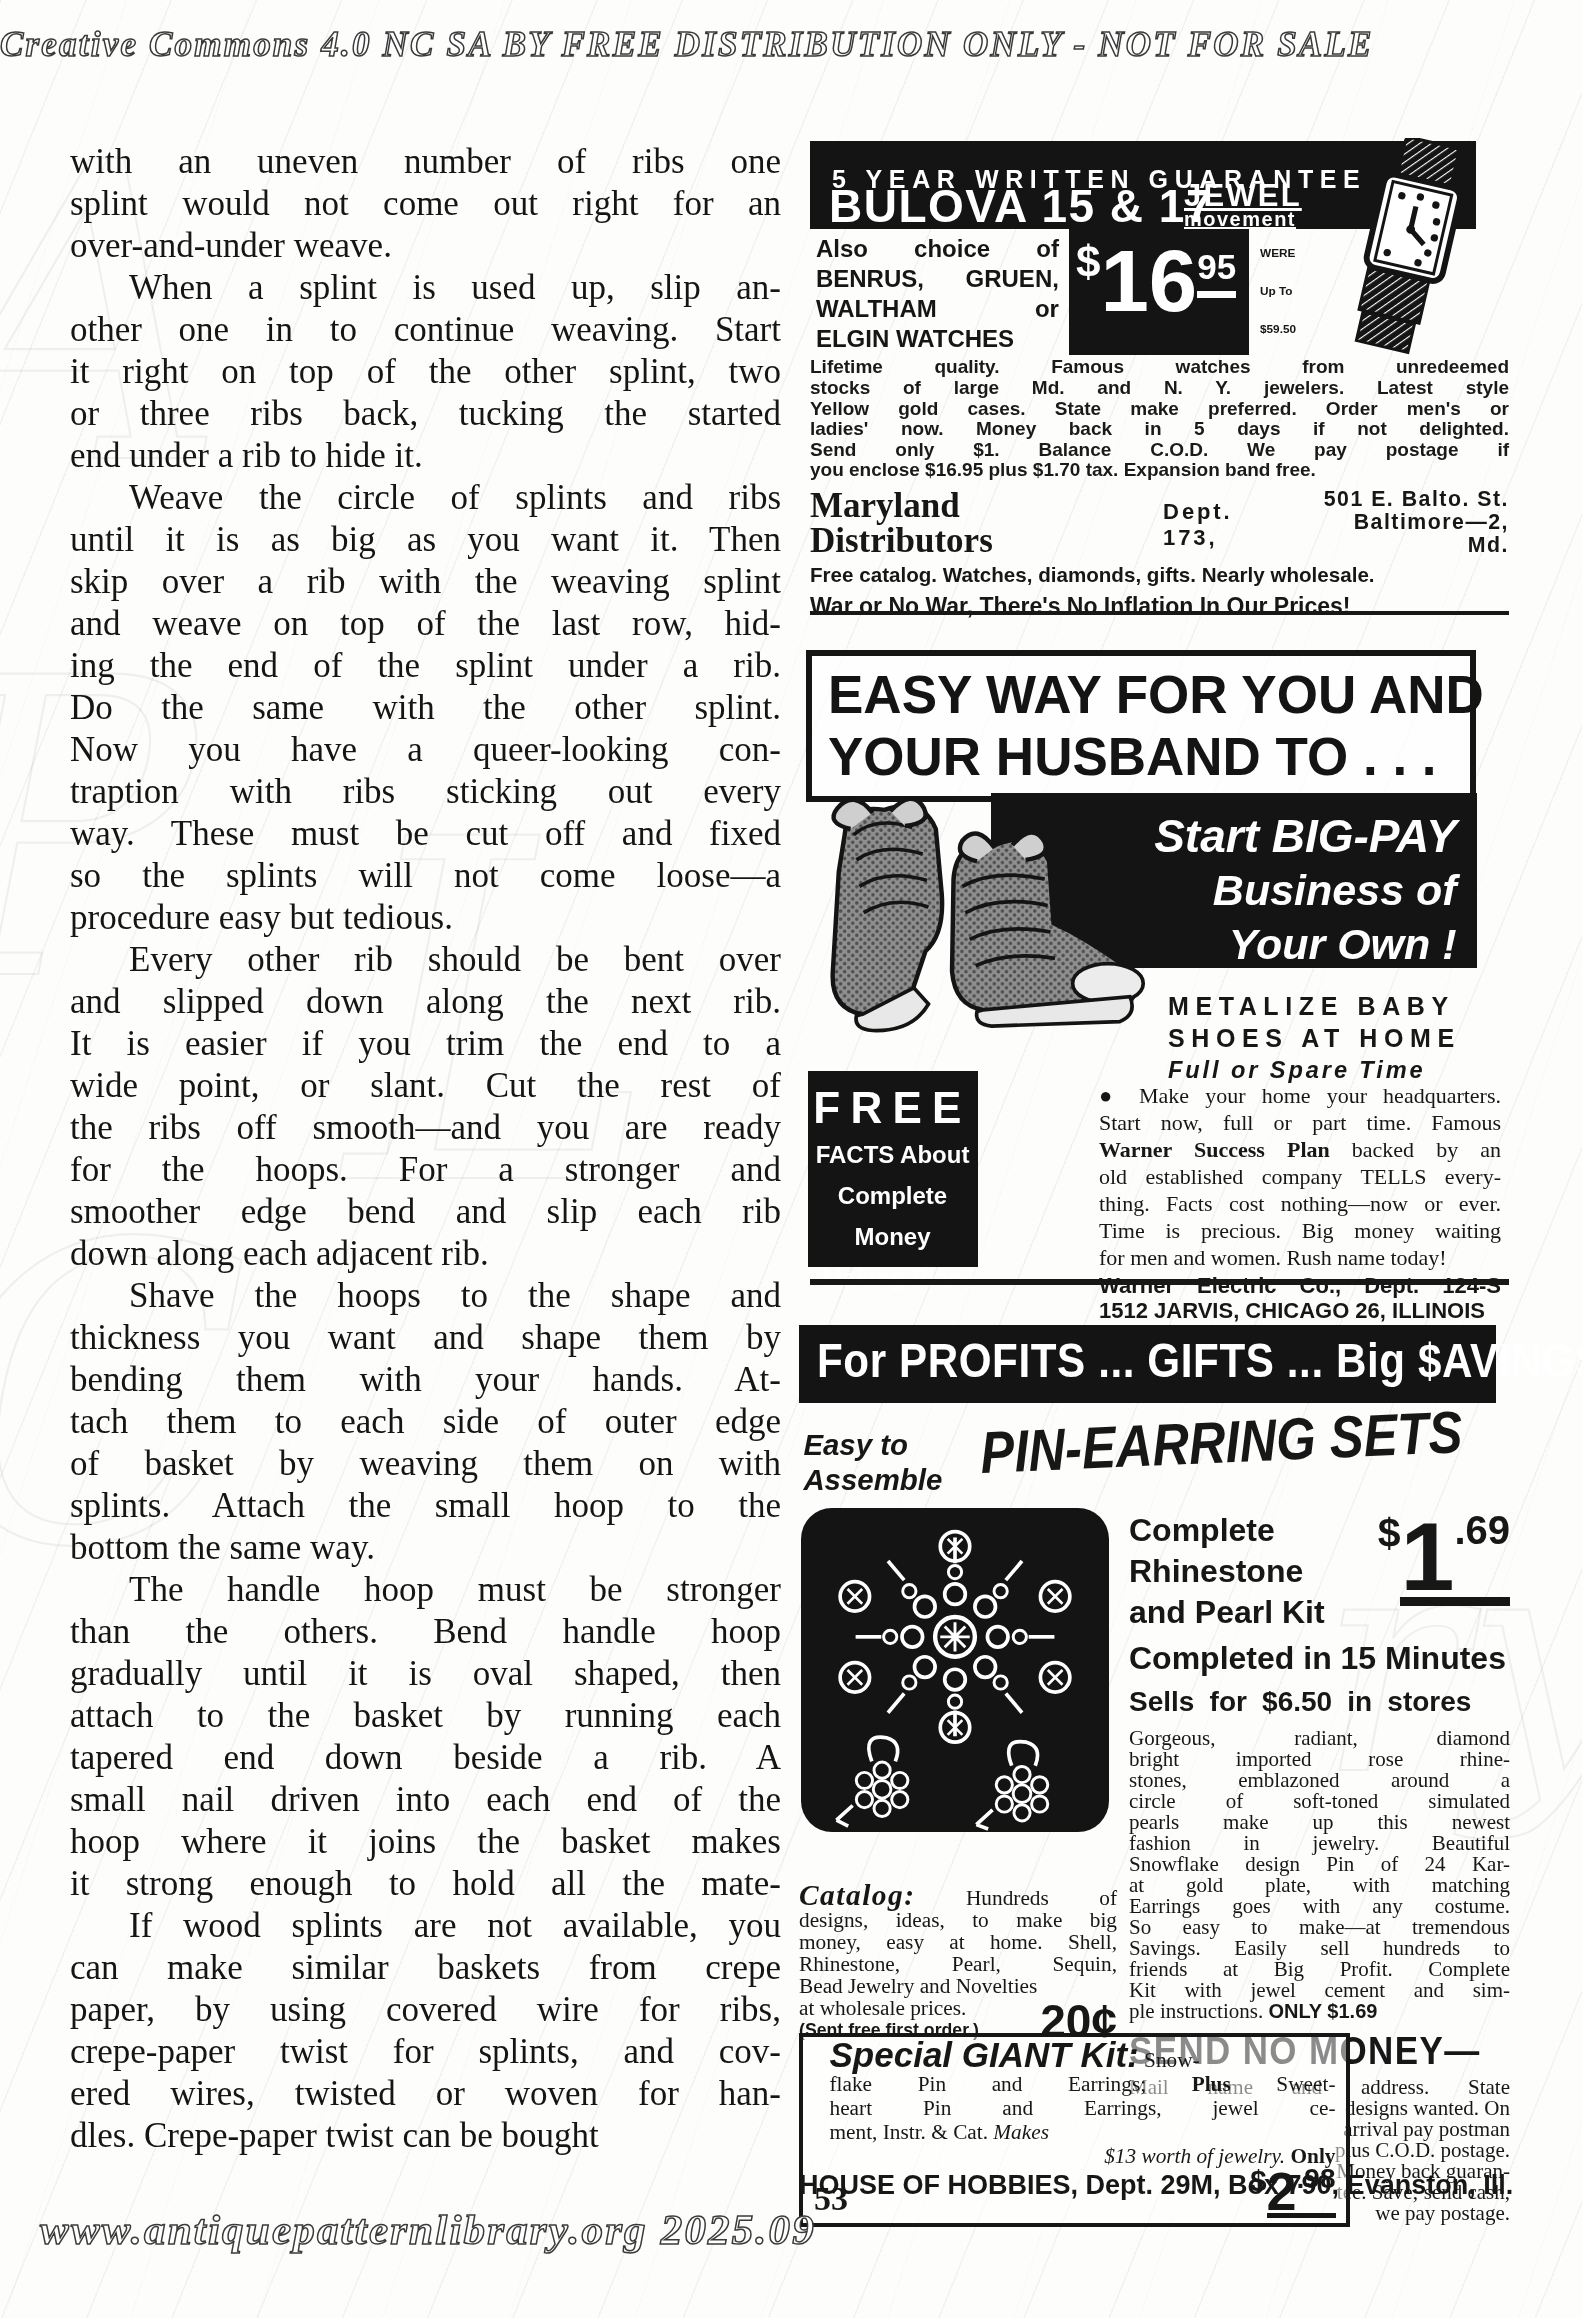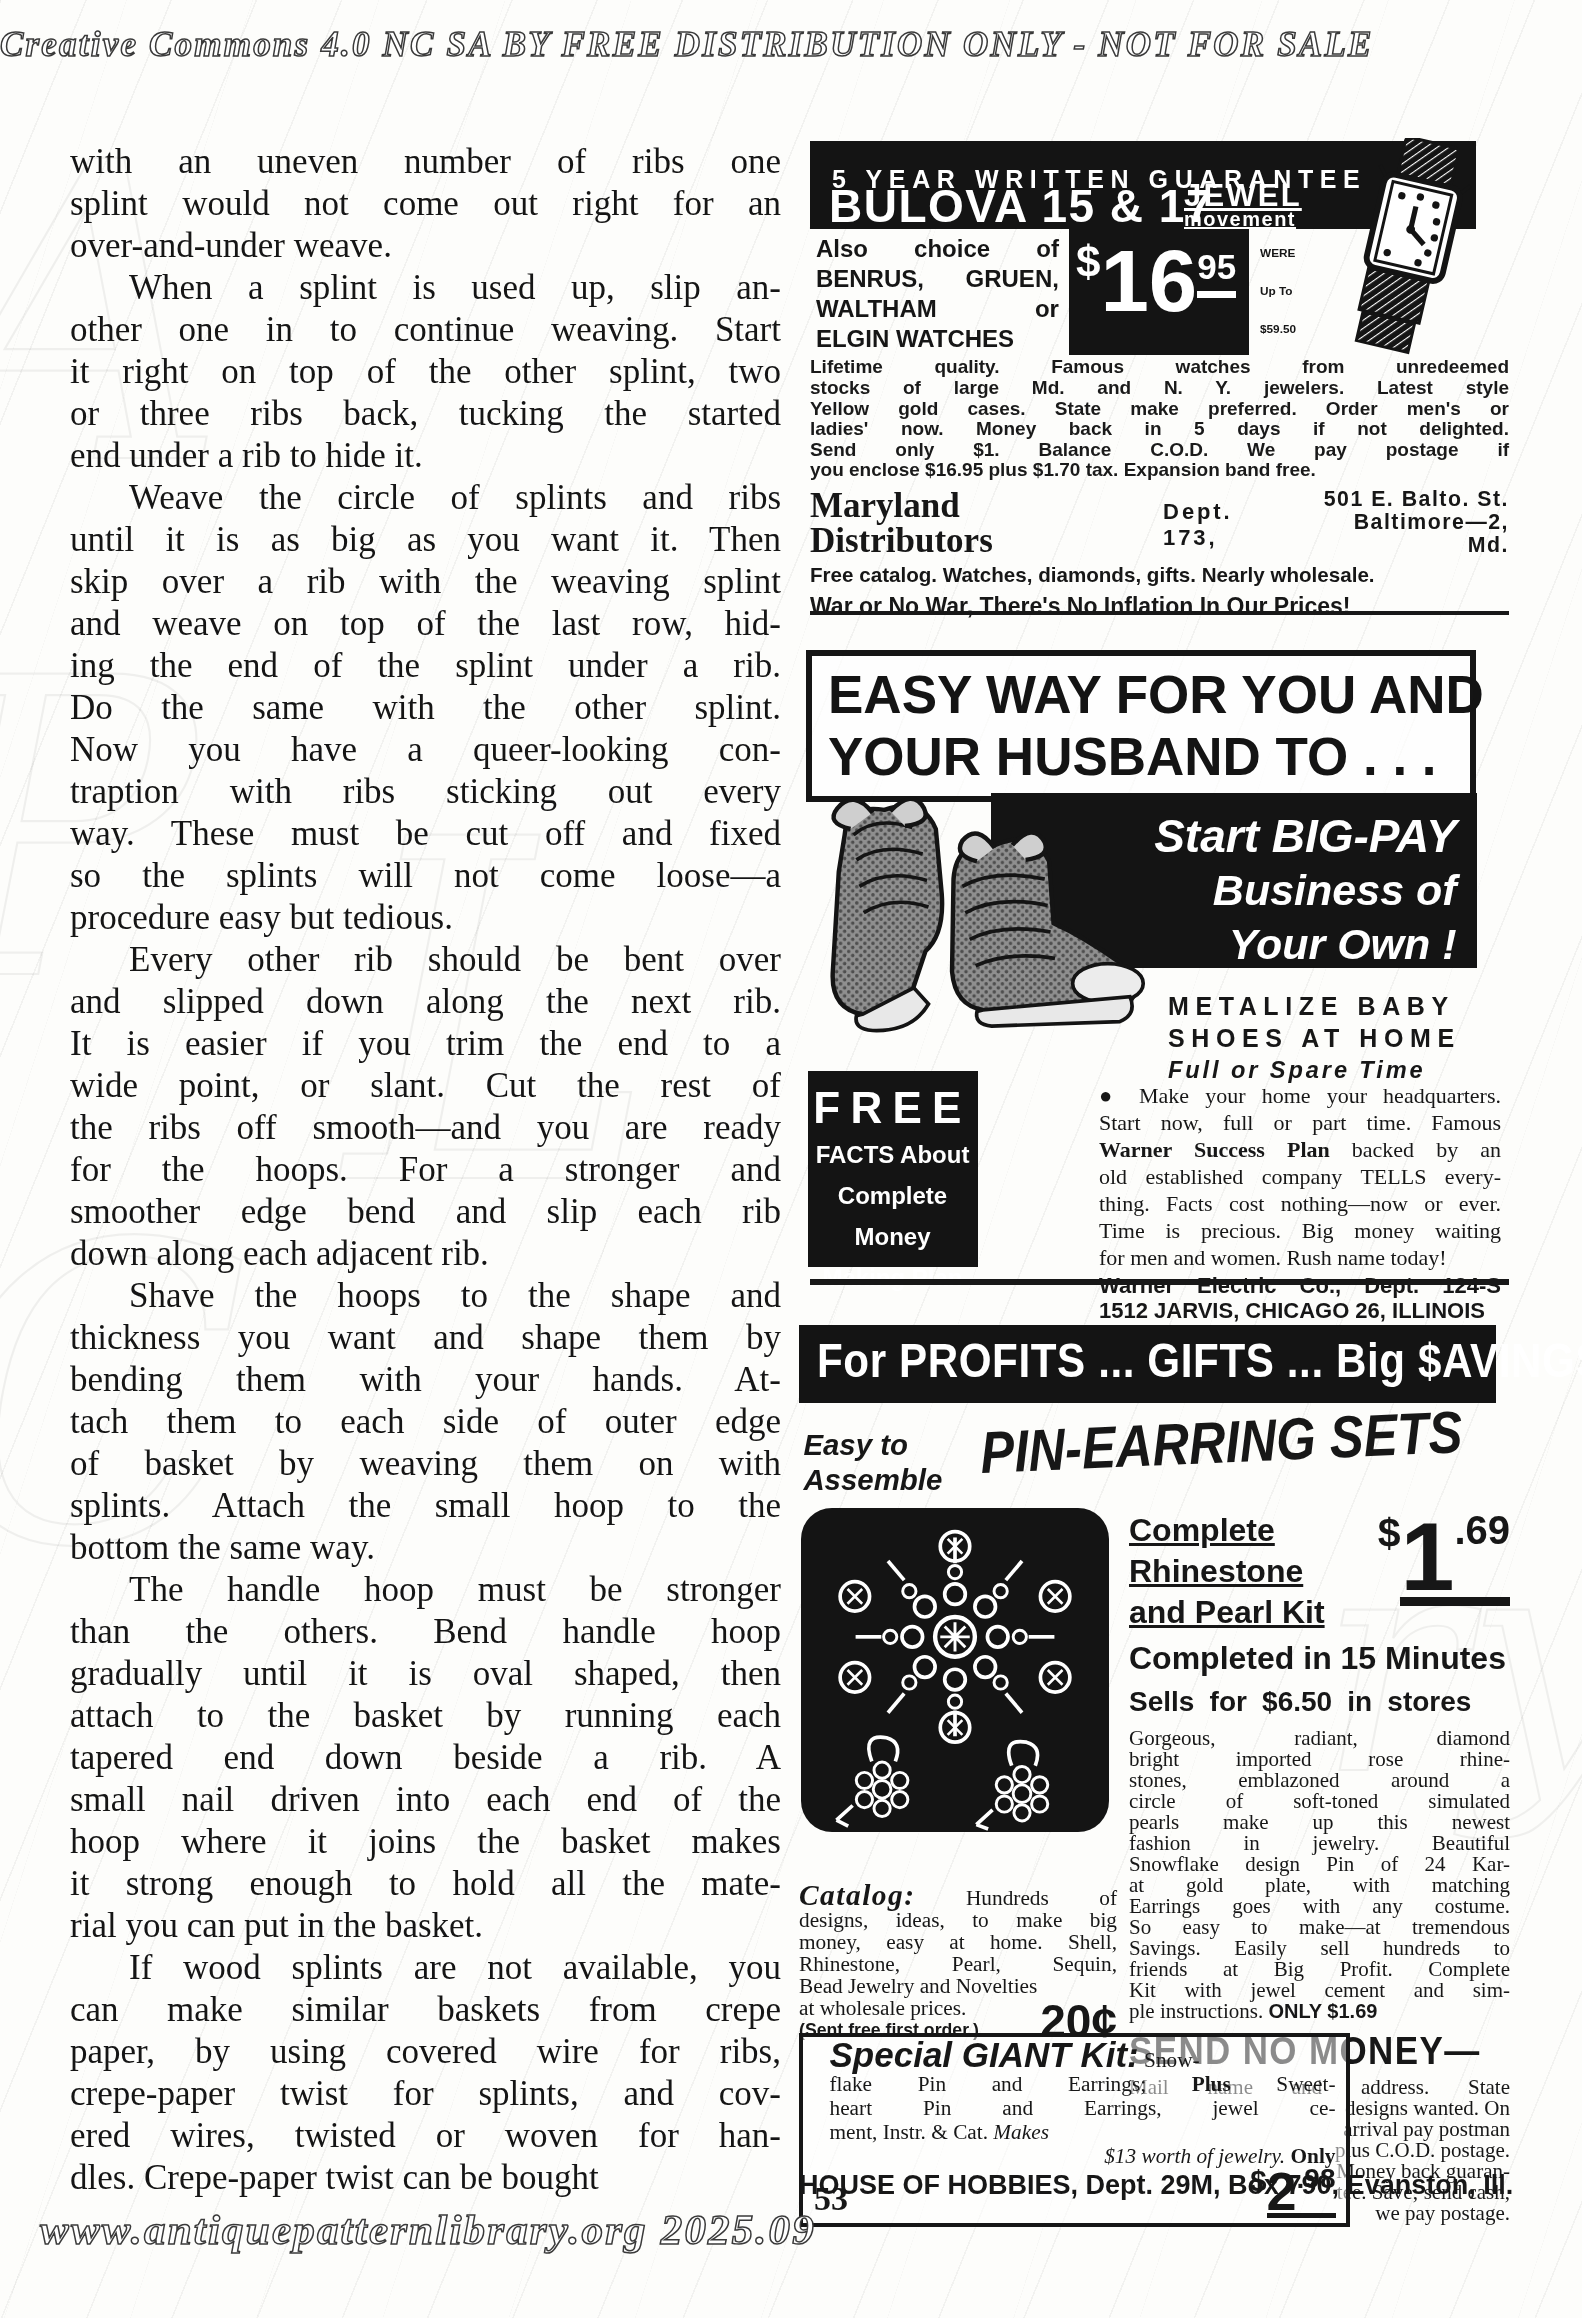--- a/index.html
+++ b/index.html
@@ -24,21 +24,21 @@
   }
   .wm-top{top:25px;font-size:35px;}
   .wm-bottom{top:2205px;font-size:43px;transform:translateX(40px);}
   .pagenum{position:absolute;left:814px;top:2180px;font-size:34px;font-weight:bold;z-index:5;}
   
   .article{position:absolute;left:70px;top:141px;width:711px;z-index:2;
     font-size:35px;line-height:42px;color:#151515;}
   .jl{text-align:justify;text-align-last:justify;}
   .jl.last{text-align:justify;text-align-last:left;}
   .ind{text-indent:59px;}
-  .ll{text-align:left;text-decoration:underline;} .rl{text-align:right;}
+  .ll{text-align:left;} .rl{text-align:right;}
   .ml{text-align:right;} .ml:first-child{text-align:justify;text-align-last:justify;}
   
   .sans{font-family:"Liberation Sans",sans-serif;}
   .cond{display:inline-block;transform:scaleX(.86);transform-origin:left center;white-space:nowrap;}
   .rule{position:absolute;background:#181818;z-index:3;}
   
   .ad1{position:absolute;left:810px;top:141px;width:699px;z-index:2;}
   .w-head{position:relative;height:212px;}
   .w-topblack{position:absolute;left:0;top:0;width:666px;height:88px;background:#141414;}
   .w-priceblack{position:absolute;left:259px;top:87px;width:180px;height:127px;background:#141414;}
@@ -175,21 +175,20 @@
     </div>
     <div class="para">
       <div class="jl ind">The handle hoop must be stronger</div>
       <div class="jl">than the others.  Bend handle hoop</div>
       <div class="jl">gradually until it is oval shaped, then</div>
       <div class="jl">attach to the basket by running each</div>
       <div class="jl">tapered end down beside a rib.  A</div>
       <div class="jl">small nail driven into each end of the</div>
       <div class="jl">hoop where it joins the basket makes</div>
       <div class="jl">it strong enough to hold all the mate-</div>
-      <div class="jl last">rial you can put in the basket.</div>
     </div>
     <div class="para">
       <div class="jl ind">If wood splints are not available, you</div>
       <div class="jl">can make similar baskets from crepe</div>
       <div class="jl">paper, by using covered wire for ribs,</div>
       <div class="jl">crepe-paper twist for splints, and cov-</div>
       <div class="jl">ered wires, twisted or woven for han-</div>
       <div class="jl last">dles.  Crepe-paper twist can be bought</div>
     </div>
   </div>

